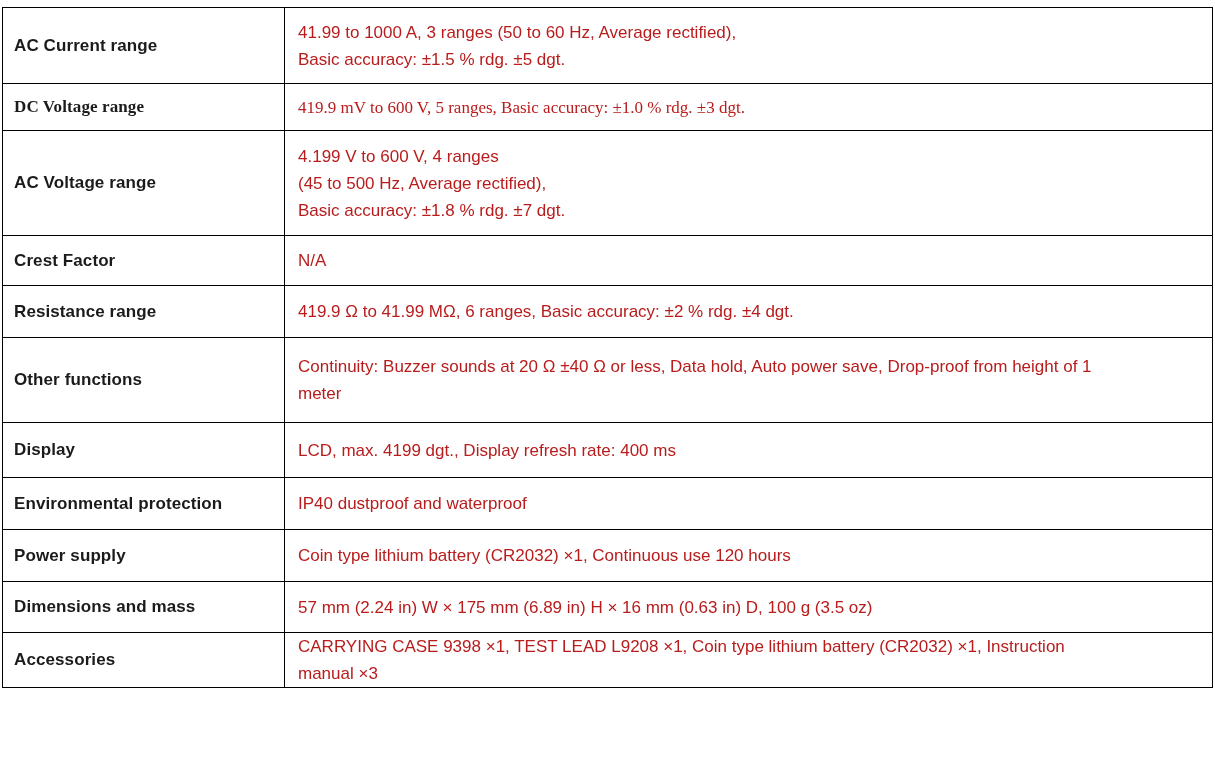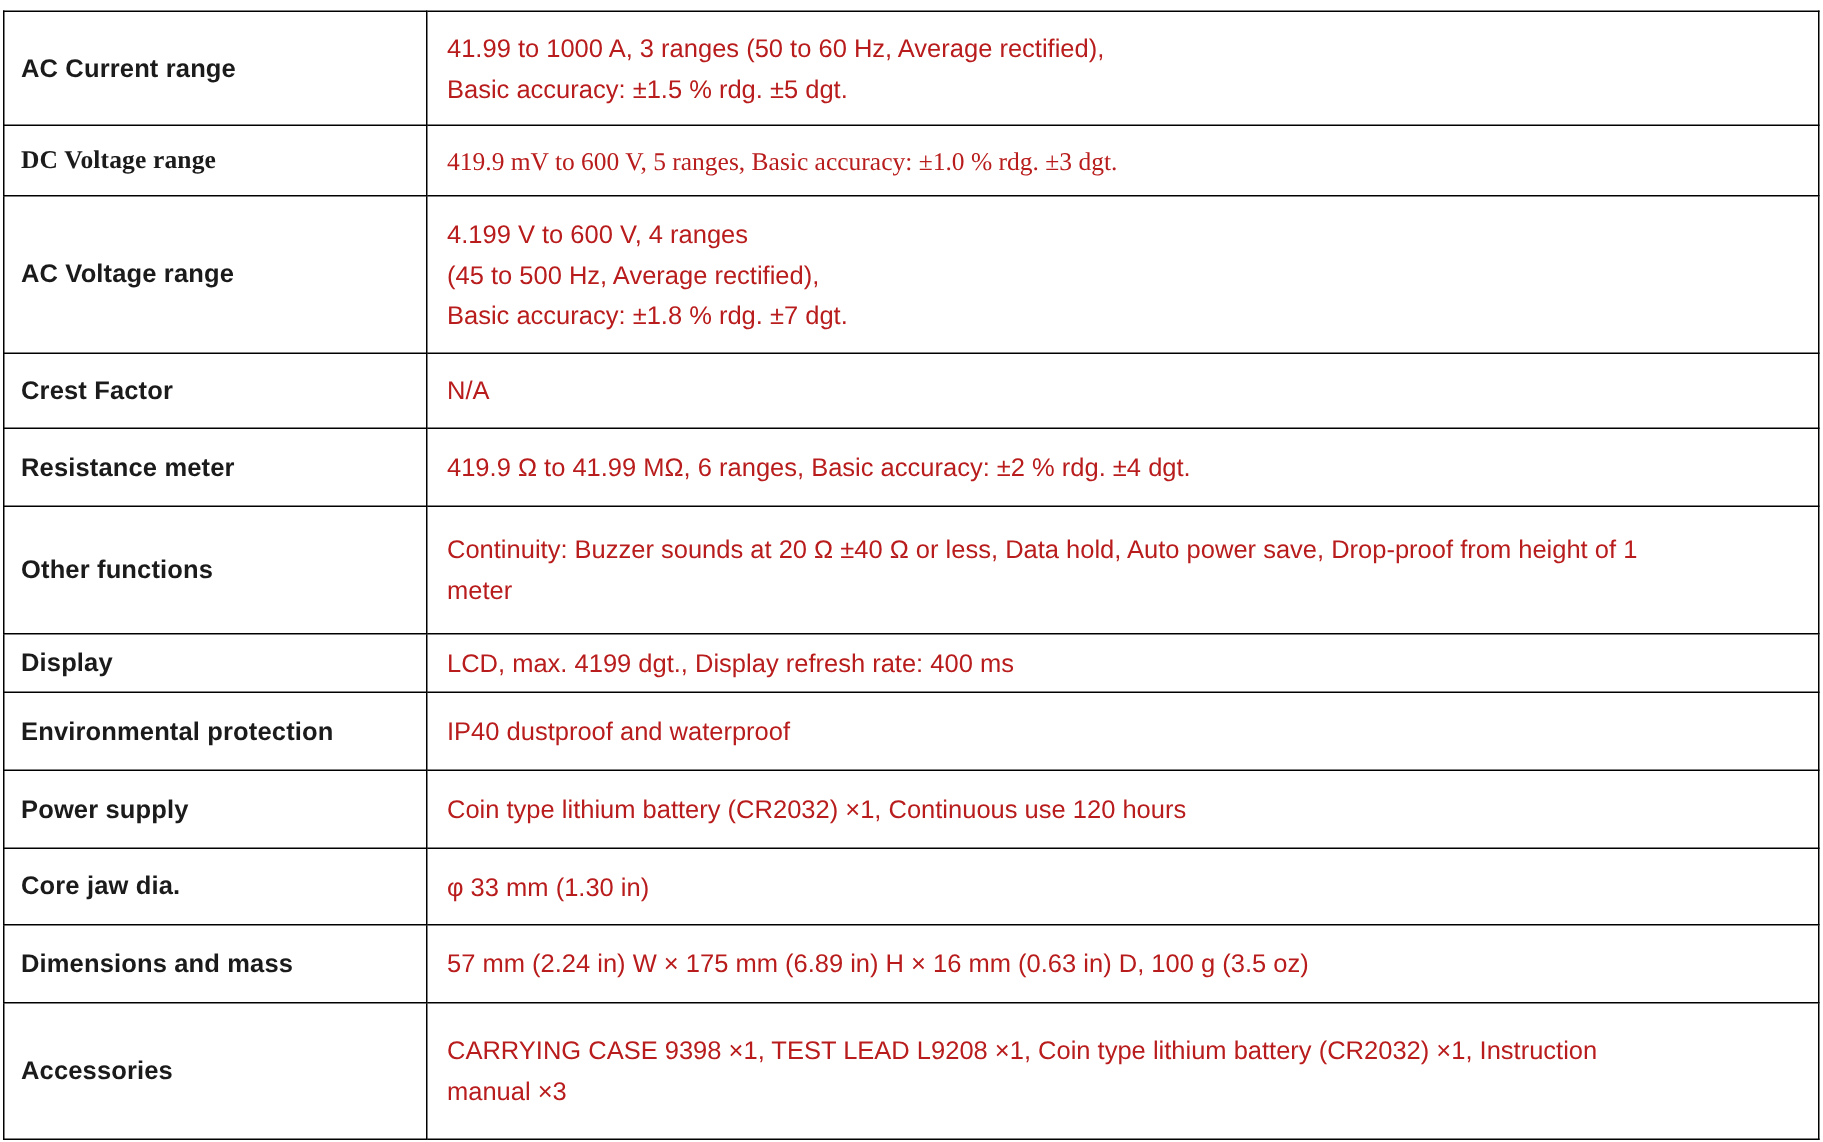--- a/index.html
+++ b/index.html
@@ -41,21 +41,21 @@
   .value-line {
     line-height: 27px;
   }
   
   tr:nth-child(1)  { height: 76px; }
   tr:nth-child(2)  { height: 47px; font-family: Liberation Serif, serif; }
   tr:nth-child(3)  { height: 105px; }
   tr:nth-child(4)  { height: 50px; }
   tr:nth-child(5)  { height: 52px; }
   tr:nth-child(6)  { height: 85px; }
-  tr:nth-child(7)  { height: 39px; }
+  tr:nth-child(7)  { height: 55px; }
   tr:nth-child(8)  { height: 52px; }
   tr:nth-child(9)  { height: 52px; }
   tr:nth-child(10) { height: 51px; }
   tr:nth-child(11) { height: 52px; }
   tr:nth-child(12) { height: 91px; }
 </style>
 </head>
 <body>
 
 <table class="spec-table">
@@ -85,21 +85,21 @@
   </tr>
 
   <tr>
     <th class="label-cell">Crest Factor</th>
     <td class="value-cell">
           <div class="value-line">N/A</div>
         </td>
   </tr>
 
   <tr>
-    <th class="label-cell">Resistance meter</th>
+    <th class="label-cell">Resistance range</th>
     <td class="value-cell">
           <div class="value-line">419.9 Ω to 41.99 MΩ, 6 ranges, Basic accuracy: ±2 % rdg. ±4 dgt.</div>
         </td>
   </tr>
 
   <tr>
     <th class="label-cell">Other functions</th>
     <td class="value-cell">
           <div class="value-line">Continuity: Buzzer sounds at 20 Ω ±40 Ω or less, Data hold, Auto power save, Drop-proof from height of 1</div>
           <div class="value-line">meter</div>
@@ -120,26 +120,20 @@
         </td>
   </tr>
 
   <tr>
     <th class="label-cell">Power supply</th>
     <td class="value-cell">
           <div class="value-line">Coin type lithium battery (CR2032) ×1, Continuous use 120 hours</div>
         </td>
   </tr>
 
-  <tr>
-    <th class="label-cell">Core jaw dia.</th>
-    <td class="value-cell">
-          <div class="value-line">φ 33 mm (1.30 in)</div>
-        </td>
-  </tr>
 
   <tr>
     <th class="label-cell">Dimensions and mass</th>
     <td class="value-cell">
           <div class="value-line">57 mm (2.24 in) W × 175 mm (6.89 in) H × 16 mm (0.63 in) D, 100 g (3.5 oz)</div>
         </td>
   </tr>
 
   <tr>
     <th class="label-cell">Accessories</th>

